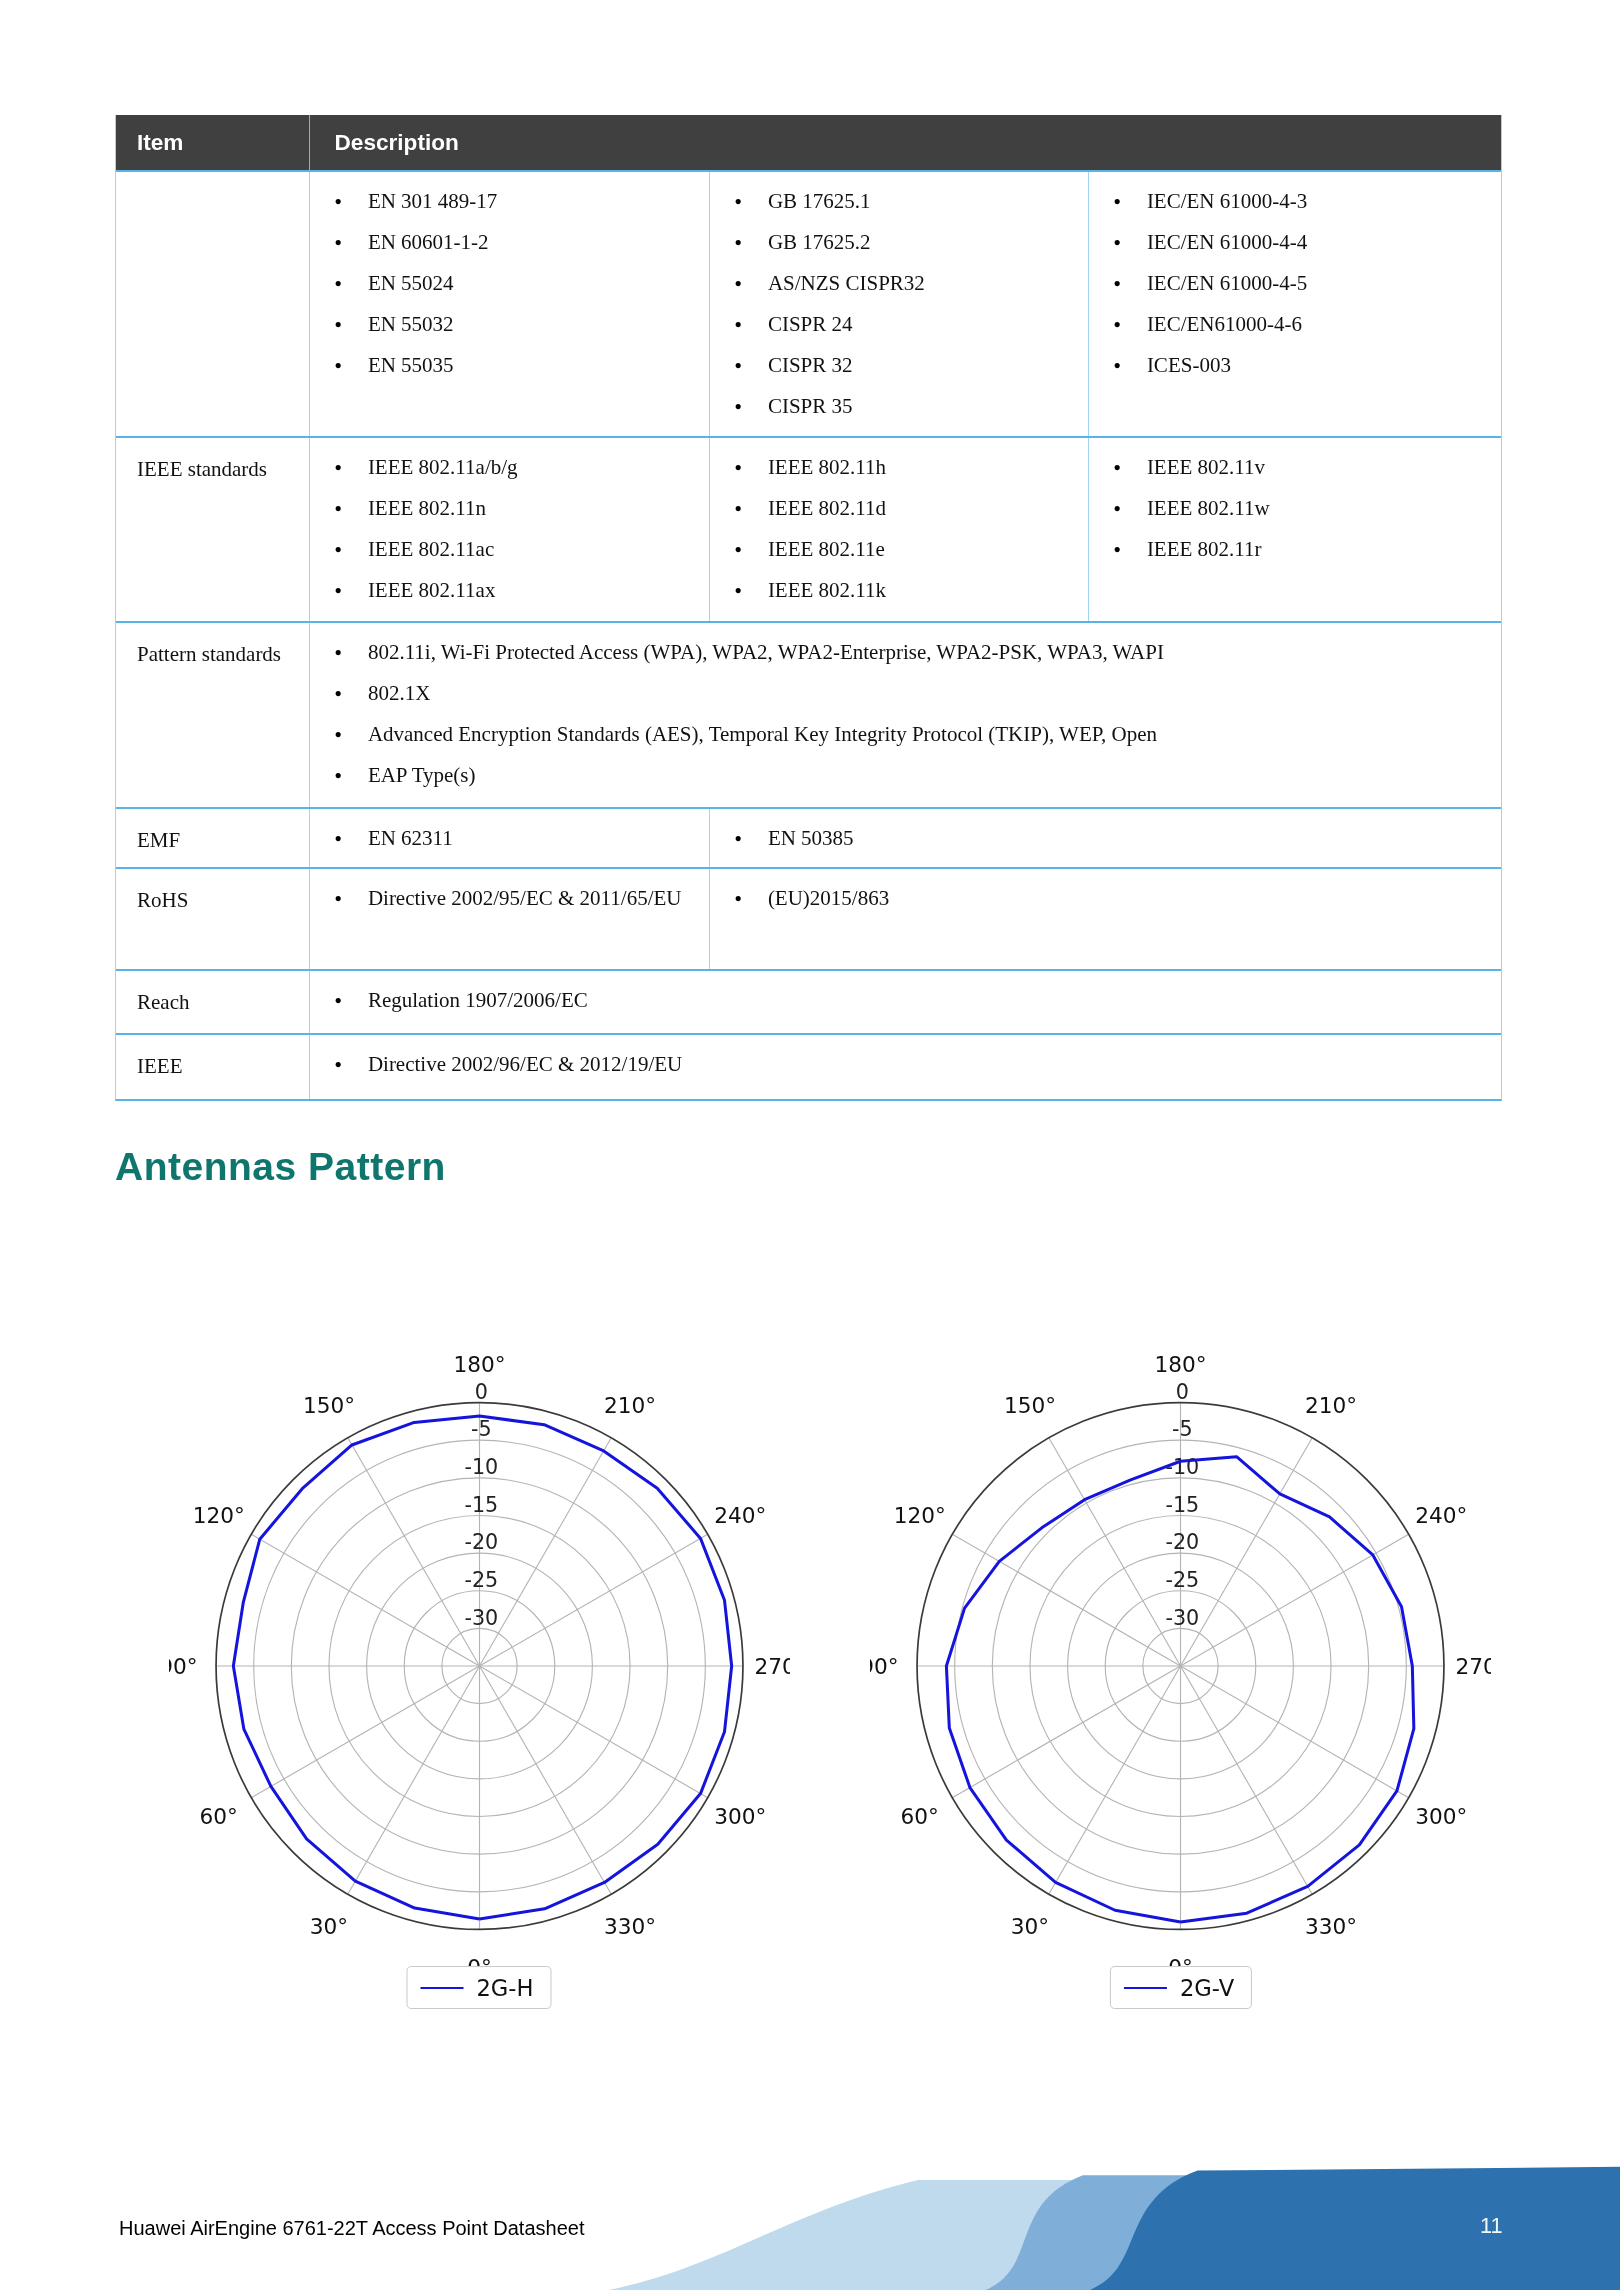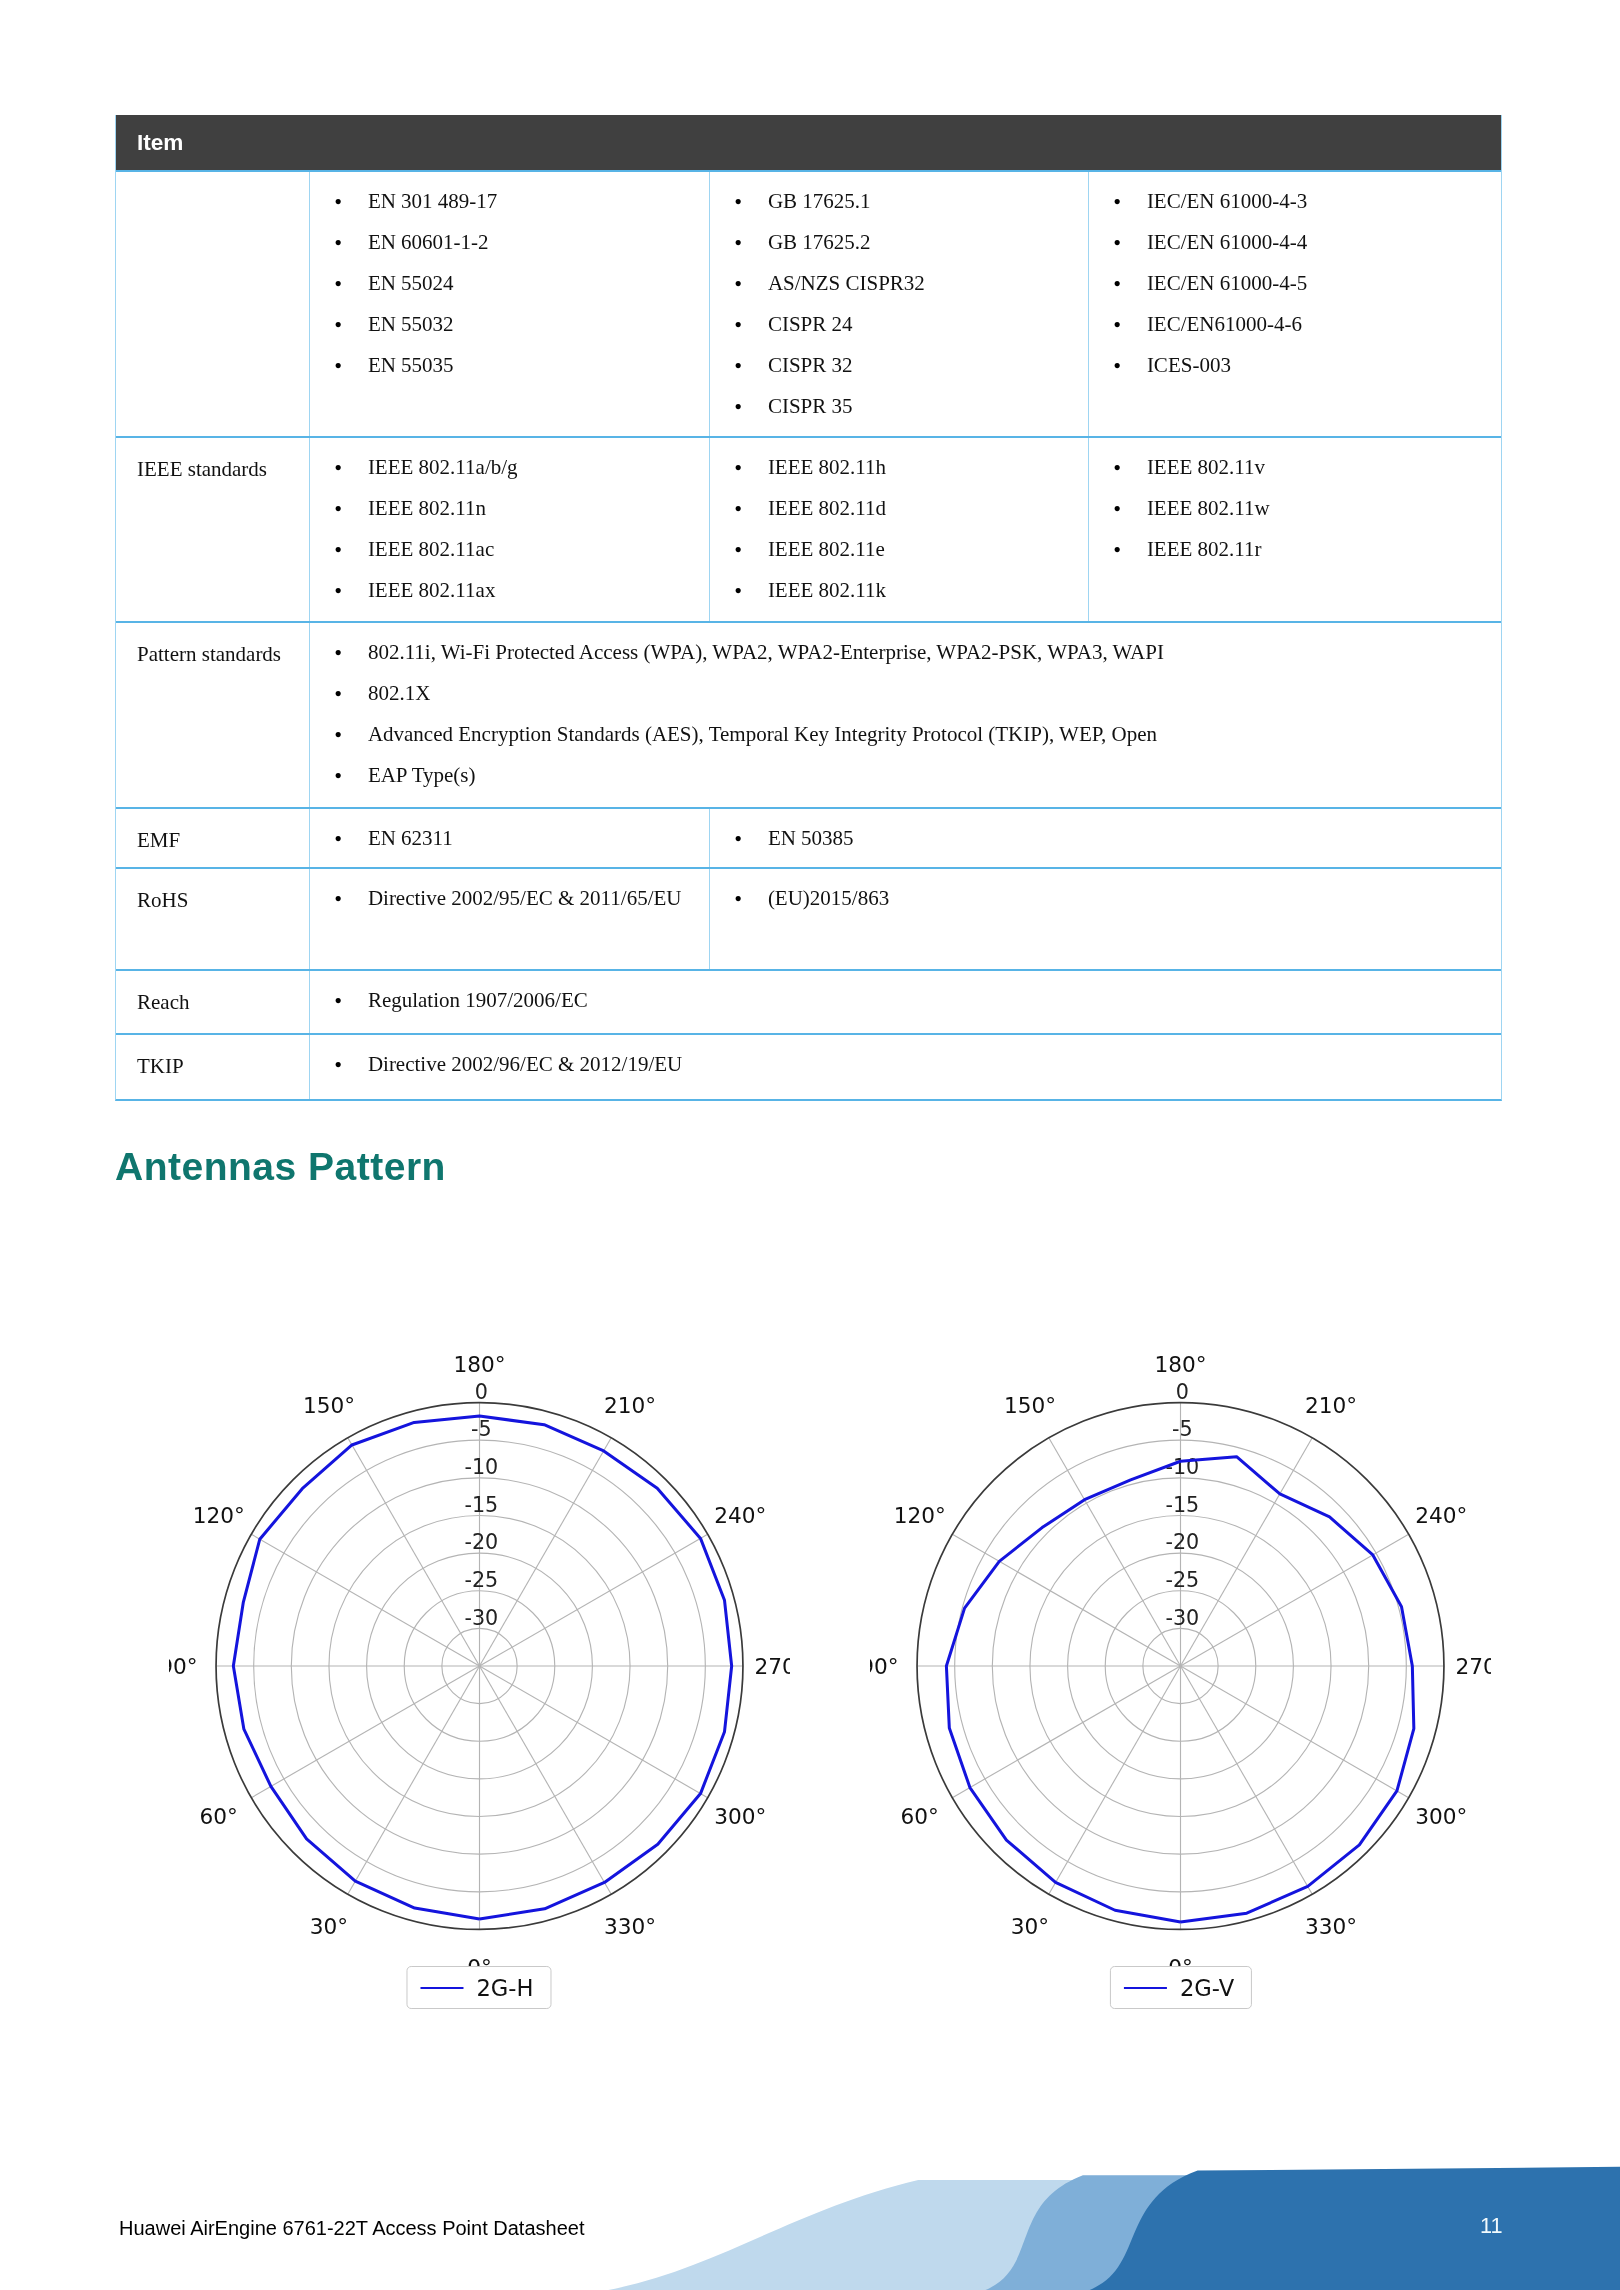--- a/index.html
+++ b/index.html
@@ -61,20 +61,21 @@
     font-family:"Liberation Sans",sans-serif;z-index:3;
   }
   .footer-waves{position:absolute;left:0;bottom:0;z-index:1;}
 </style>
 </head>
 <body>
 
 <div class="spec-table">
   <div class="thead">
     <div class="hcell">Item</div>
+    <div class="hcell desc">Description</div>
   </div>
   <div id="table-body">
       <div class="trow" style="min-height: 266px;">
         <div class="item-cell"></div>
         <div class="desc-wrap" style="grid-template-columns: 399px 379px 1fr;">
           <div class="desc-col">
             <ul class="bullets">
               <li>
                 <span class="dot">●</span>
                 <span>EN 301 489-17</span>
@@ -286,21 +287,21 @@
             <ul class="bullets">
               <li>
                 <span class="dot">●</span>
                 <span>Regulation 1907/2006/EC</span>
               </li>
             </ul>
           </div>
         </div>
       </div>
       <div class="trow" style="min-height: 66px;">
-        <div class="item-cell">TKIP</div>
+        <div class="item-cell">IEEE</div>
         <div class="desc-wrap" style="grid-template-columns: 1fr;">
           <div class="desc-col">
             <ul class="bullets">
               <li>
                 <span class="dot">●</span>
                 <span>Directive 2002/96/EC &amp; 2012/19/EU</span>
               </li>
             </ul>
           </div>
         </div>

